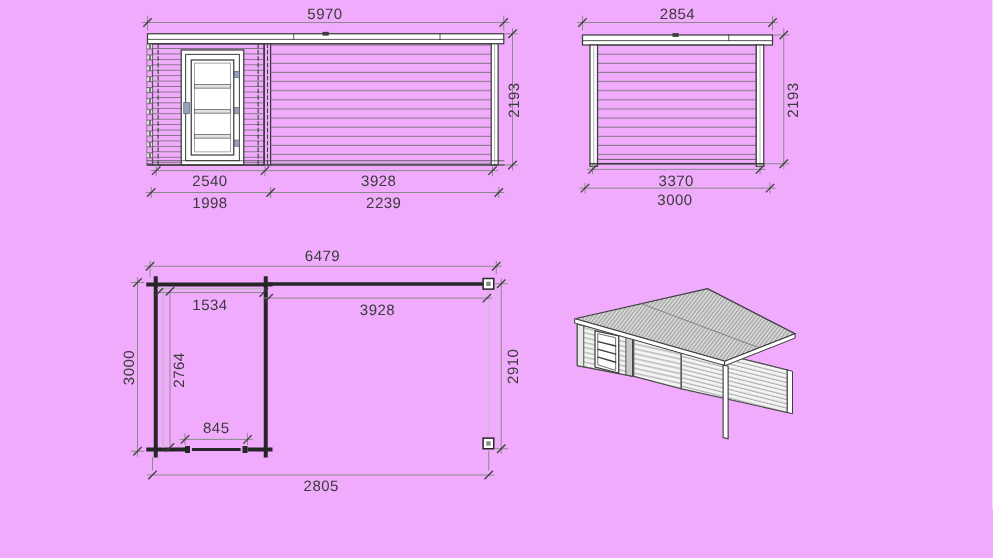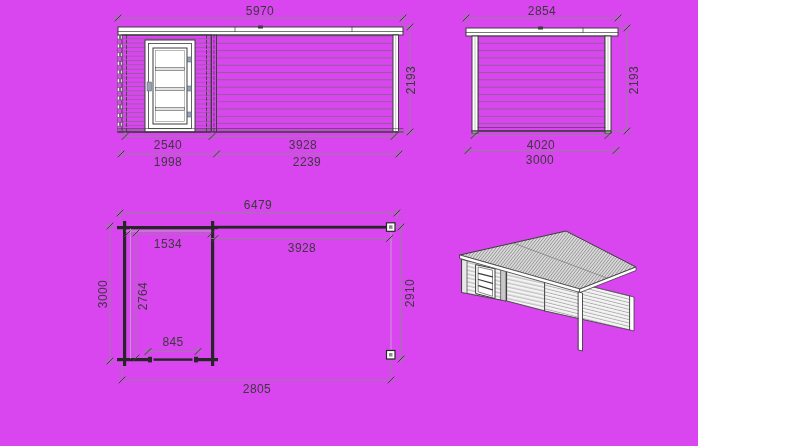--- a/index.html
+++ b/index.html
@@ -1,16 +1,16 @@
 <!DOCTYPE html>
 <html><head>
 <meta charset="utf-8">
 <style>
   html,body{margin:0;padding:0;background:#fff;}
-  #canvas{position:relative;width:698px;height:446px;background:#d946ef;overflow:hidden;
+  #canvas{position:relative;width:794px;height:446px;background:#f0abfc;overflow:hidden;
           font-family:"Liberation Sans",sans-serif;}
   #art{position:absolute;left:0;top:0;}
   .dim{position:absolute;width:60px;height:14px;text-align:center;
        font:12px/14px "Liberation Sans",sans-serif;color:#3a3a3a;letter-spacing:.4px;
        user-select:none;pointer-events:none;}
   .rot{transform:rotate(-90deg);}
 </style>
 </head>
 <body>
 
@@ -268,21 +268,21 @@
 
   <div class="dim" style="left:230px;top:4px">5970</div>
   <div class="dim rot" style="left:381px;top:73px">2193</div>
   <div class="dim" style="left:138px;top:138px">2540</div>
   <div class="dim" style="left:273px;top:138px">3928</div>
   <div class="dim" style="left:138px;top:155px">1998</div>
   <div class="dim" style="left:277px;top:155px">2239</div>
 
   <div class="dim" style="left:512px;top:4px">2854</div>
   <div class="dim rot" style="left:604px;top:73px">2193</div>
-  <div class="dim" style="left:511px;top:138px">4020</div>
+  <div class="dim" style="left:511px;top:138px">3370</div>
   <div class="dim" style="left:510px;top:153px">3000</div>
 
   <div class="dim" style="left:228px;top:198px">6479</div>
   <div class="dim" style="left:138px;top:237px">1534</div>
   <div class="dim" style="left:272px;top:241px">3928</div>
   <div class="dim rot" style="left:73px;top:287px">3000</div>
   <div class="dim rot" style="left:113px;top:289px">2764</div>
   <div class="dim rot" style="left:380px;top:286px">2910</div>
   <div class="dim" style="left:143px;top:335px">845</div>
   <div class="dim" style="left:227px;top:382px">2805</div>

